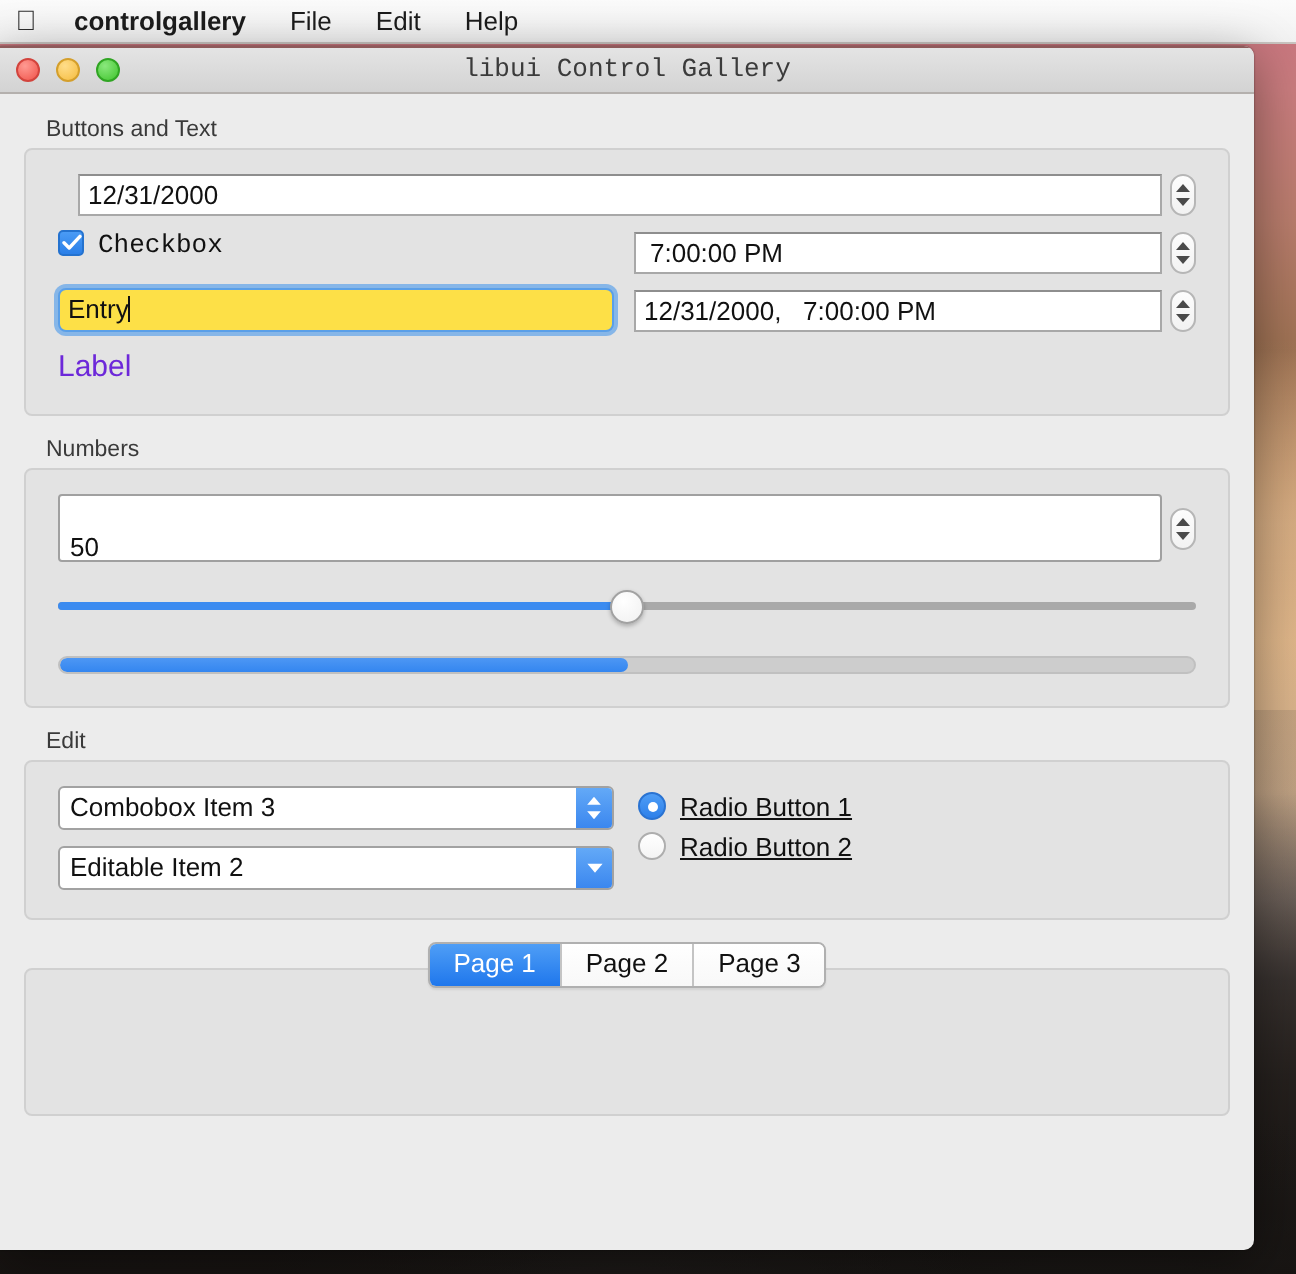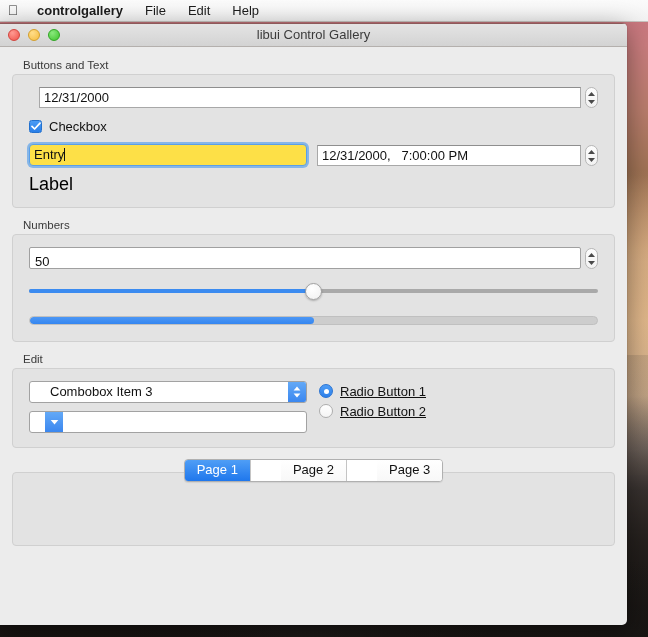--- a/index.html
+++ b/index.html
@@ -101,20 +101,21 @@
     box-shadow: 0 6px 26px rgba(0,0,0,.42), 0 0 1px rgba(0,0,0,.5);
     overflow: hidden;
   }
   #titlebar {
     position: relative;
     height: 22px;
     background: linear-gradient(to bottom, #e4e4e4 0%, #d3d3d3 100%);
     border-bottom: 1px solid #b4b0ad;
     border-top: 1px solid #8d5a5a;
     display: flex;
+    font-family: Liberation Mono, monospace;
   }
   .traffic {
     display: flex;
     gap: 8px;
     padding-left: 8px;
     align-items: center;
   }
   .tl {
     width: 12px; height: 12px;
     border-radius: 50%;
@@ -173,21 +174,21 @@
     text-align: center;
     font-size: 13px;
     color: #161616;
     background: linear-gradient(to bottom, #ffffff 0%, #fefefe 50%, #f7f7f7 100%);
     border: 1px solid #bdbdbd;
     border-radius: 4px;
     box-sizing: border-box;
     box-shadow: 0 1px 0 rgba(0,0,0,.05);
   }
 
-  .checkbox-row { display: flex; align-items: center; height: 22px; }
+  .checkbox-row { display: flex; height: 22px; font-family: Liberation Mono, monospace; }
   .cb-box {
     width: 13px; height: 13px;
     border-radius: 2.5px;
     background: linear-gradient(to bottom, #4a9bf5, #2a7fe8);
     border: 1px solid #2472cf;
     display: flex; align-items: center; justify-content: center;
     box-sizing: border-box;
     flex: none;
   }
   .cb-box svg { display: block; }
@@ -214,21 +215,21 @@
   }
   .caret {
     display: inline-block;
     width: 1px;
     height: 13px;
     background: #111;
     vertical-align: -2px;
     margin-left: 0px;
   }
 
-  .static-label { font-size: 18px; color: #000000; line-height: 22px; }
+  .static-label { font-size: 15px; color: #6d28d9; line-height: 22px; }
 
   
   .dtfield {
     flex: 1;
     height: 21px;
     box-sizing: border-box;
     background: #fff;
     border: 1px solid #a8a8a8;
     border-top-color: #8e8e8e;
     font-size: 13px;
@@ -260,21 +261,21 @@
   .spin-entry {
     flex: 1;
     height: 22px;
     box-sizing: border-box;
     background: #fff;
     border: 1px solid #a0a0a0;
     border-radius: 2px;
     font-size: 13px;
     color: #111;
     line-height: 20px;
-    padding: 4px 5px;
+    padding: 16px 5px;
   }
 
   .slider-wrap { height: 26px; display: flex; align-items: center; position: relative; }
   .slider-track {
     position: relative;
     width: 100%;
     height: 4px;
     border-radius: 2px;
     background: #a9a9a9;
   }
@@ -323,21 +324,20 @@
   .combo {
     display: flex;
     width: 100%;
     height: 22px;
     box-sizing: border-box;
     border: 1px solid #a2a2a2;
     border-radius: 3px;
     background: #fff;
     overflow: hidden;
     margin-bottom: 8px;
-    padding-left: 15px;
   }
   .combo-text {
     flex: 1;
     font-size: 13px;
     color: #111;
     line-height: 20px;
     padding: 0 5px;
   }
   .combo-arrow {
     width: 18px;
@@ -381,21 +381,20 @@
     position: relative;
     z-index: 2;
   }
   .tabs {
     display: flex;
     border: 1px solid #b0b0b0;
     border-radius: 4px;
     overflow: hidden;
     box-shadow: 0 1px 1px rgba(0,0,0,.08);
     background: #fff;
-    gap: 30px;
   }
   .tab {
     font-size: 13px;
     color: #111;
     line-height: 20px;
     height: 21px;
     padding: 0 12px;
     background: linear-gradient(to bottom, #ffffff, #f8f8f8);
     border-right: 1px solid #c4c4c4;
     box-sizing: border-box;
@@ -465,20 +464,31 @@
 
         <div class="row">
           <div class="col-left">
             <div class="checkbox-row">
               <span class="cb-box">
                 <svg width="10" height="9" viewBox="0 0 10 9">
                     <path d="M1 4.4 L3.6 7 L9 1.2" stroke="#ffffff" stroke-width="1.7" fill="none" stroke-linecap="round" stroke-linejoin="round"></path>
                   </svg>
               </span>
               <span class="cb-label">Checkbox</span>
+            </div>
+          </div>
+          <div class="col-right">
+            <div class="dtfield centerish">7:00:00 PM</div>
+            <div class="stepper">
+              <span class="ar"><svg width="7" height="4" viewBox="0 0 7 4">
+                    <path d="M3.5 0 L7 4 L0 4 Z" fill="#4a4a4a"></path>
+                  </svg></span>
+              <span class="ar"><svg width="7" height="4" viewBox="0 0 7 4">
+                    <path d="M3.5 4 L0 0 L7 0 Z" fill="#4a4a4a"></path>
+                  </svg></span>
             </div>
           </div>
         </div>
 
         <div class="row">
           <div class="col-left">
             <div class="entry focused"><span>Entry</span><span class="caret"></span></div>
           </div>
           <div class="col-right">
             <div class="dtfield">12/31/2000,   7:00:00 PM</div>
@@ -546,20 +556,21 @@
               <div class="combo-arrow">
                 <span class="ar"><svg width="8" height="5" viewBox="0 0 8 5">
                       <path d="M4 0.4 L7.4 4.4 L0.6 4.4 Z" fill="#ffffff"></path>
                     </svg></span>
                 <span class="ar"><svg width="8" height="5" viewBox="0 0 8 5">
                       <path d="M4 4.6 L0.6 0.6 L7.4 0.6 Z" fill="#ffffff"></path>
                     </svg></span>
               </div>
             </div>
             <div class="combo" style="margin-bottom:0">
+              <div class="combo-text">Editable Item 2</div>
               <div class="combo-arrow single">
                 <span class="ar"><svg width="9" height="6" viewBox="0 0 9 6">
                       <path d="M4.5 5.4 L0.7 0.9 L8.3 0.9 Z" fill="#ffffff"></path>
                     </svg></span>
               </div>
             </div>
           </div>
 
           <div class="lists-right">
             <div class="radio-row">

